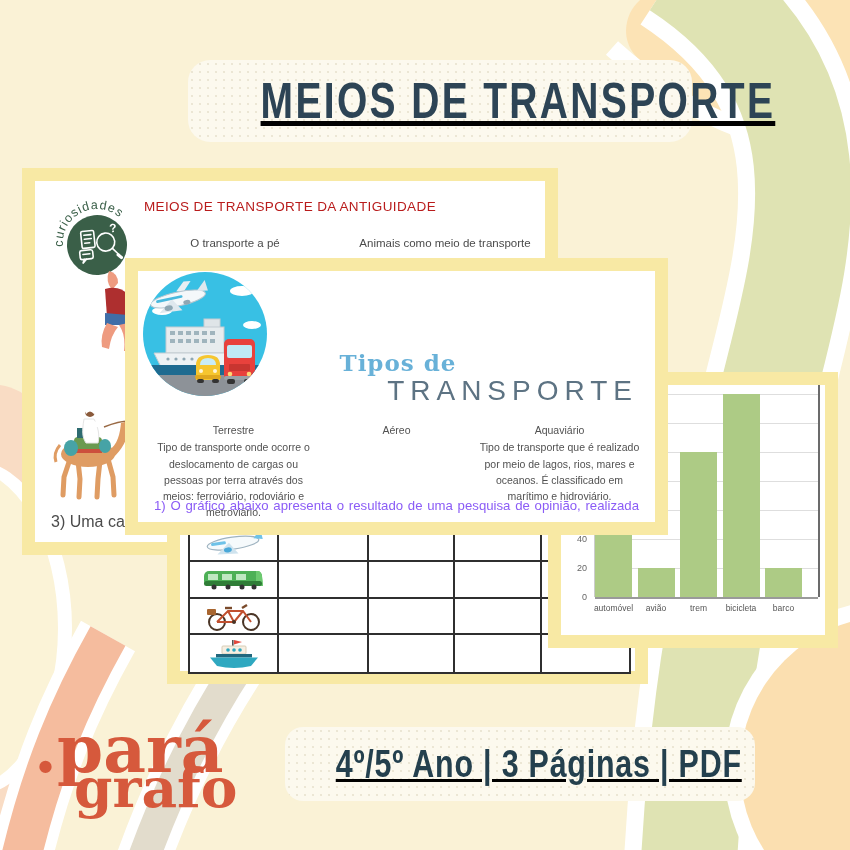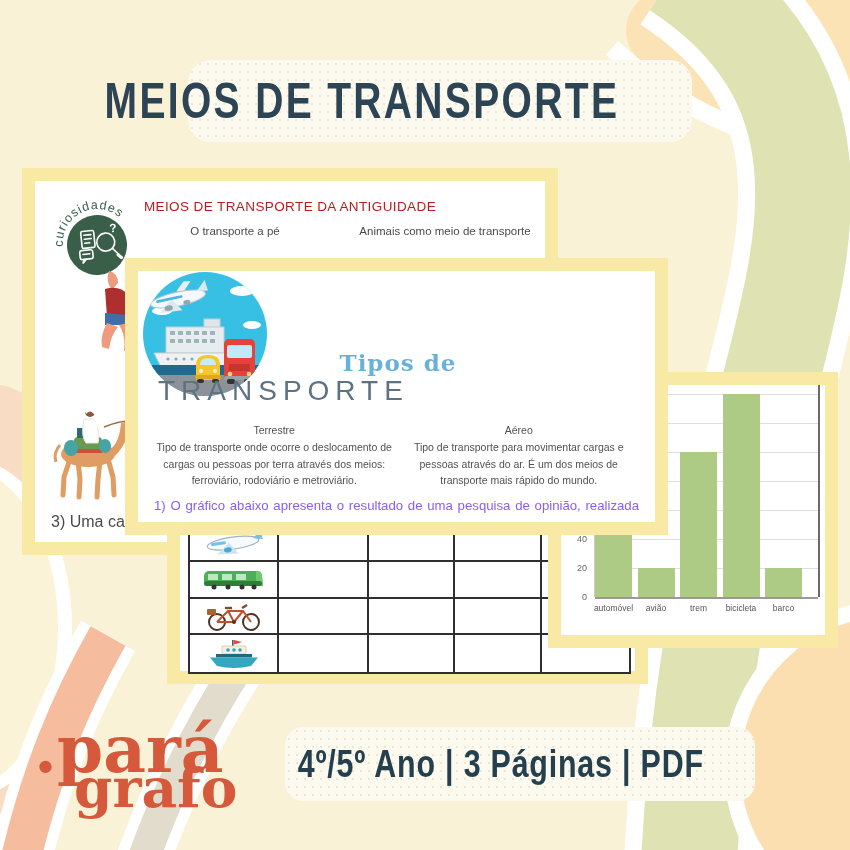--- a/index.html
+++ b/index.html
@@ -5,50 +5,50 @@
   html,body{margin:0;padding:0;}
   body{width:850px;height:850px;position:relative;overflow:hidden;
        font-family:"Liberation Sans",sans-serif;background:#faf2d6;}
   svg{display:block;}
   .abs{position:absolute;}
   
   #bg{position:absolute;left:0;top:0;z-index:0;}
   
   .plate{position:absolute;background:#fcf9ee;border-radius:22px;z-index:5;
          background-image:radial-gradient(circle,rgba(205,195,165,.35) 1px,transparent 1.3px);
-         background-size:8px 8px;display:flex;align-items:center;justify-content:flex-end;}
+         background-size:8px 8px;display:flex;align-items:center;justify-content:flex-start;text-decoration:underline;}
   .condensed{display:inline-block;transform:scaleX(.78);transform-origin:center;
              font-weight:bold;color:#2d4455;white-space:nowrap;}
   #banner{left:188px;top:60px;width:504px;height:82px;}
   #banner .condensed{font-size:50px;letter-spacing:3px;}
   #badge{left:285px;top:727px;width:470px;height:74px;border-radius:18px;}
   #badge .condensed{font-size:38px;letter-spacing:1px;transform:scaleX(.8);color:#24404e;}
   
   #logo{position:absolute;left:30px;top:716px;z-index:5;color:#d6593c;
         font-family:"DejaVu Serif",serif;font-weight:bold;line-height:1;}
   #logo .l1{position:absolute;left:4px;top:0;font-size:66px;}
   #logo .l2{position:absolute;left:44px;top:44px;font-size:55px;}
   
   .page{position:absolute;background:#fff;border:13px solid #f8e9a4;box-sizing:border-box;}
   #page1{left:22px;top:168px;width:536px;height:387px;z-index:1;}
   #page2b{left:167px;top:430px;width:481px;height:254px;z-index:2;}
   #page3{left:548px;top:372px;width:290px;height:276px;z-index:3;}
   #page2{left:125px;top:258px;width:543px;height:277px;z-index:4;}
   
   .p1-title{position:absolute;left:0;right:0;top:18px;text-align:center;
             font-size:13.5px;letter-spacing:.4px;color:#b91c1c;}
-  .p1-sub{position:absolute;top:44px;font-size:11.5px;color:#4b4b4b;text-align:center;}
+  .p1-sub{position:absolute;top:56px;font-size:11.5px;color:#4b4b4b;text-align:center;}
   .p1-q3{position:absolute;left:16px;top:332px;font-size:16px;color:#4b4b4b;}
   
   .p2-subtitle{position:absolute;left:90px;width:290px;top:13px;text-align:center;
                font-size:13.5px;color:#5f5f5f;}
   .p2-tipos{position:absolute;left:20px;width:480px;top:78px;text-align:center;
             font-family:"DejaVu Serif",serif;font-weight:bold;font-size:23px;color:#68b1d8;
             letter-spacing:1px;}
-  .p2-transporte{position:absolute;left:20px;width:480px;top:104px;text-align:left;
+  .p2-transporte{position:absolute;left:20px;width:480px;top:104px;text-align:right;
             font-size:28px;color:#5d7383;letter-spacing:6px;}
   .p2-cols{position:absolute;left:14px;right:14px;top:151px;display:flex;gap:0;}
   .p2-col{flex:1;text-align:center;font-size:10.5px;line-height:1.55;color:#515151;}
   .p2-col .ct{margin-bottom:1px;}
   .p2-q1{position:absolute;left:16px;right:16px;top:227px;font-size:13.2px;color:#8b5cf6;
          text-align:justify;text-align-last:justify;}
   
   #survey-table{position:absolute;left:8px;top:44px;border:2px solid #2f2f2f;
                 display:grid;background:#fff;}
   .scell{border-right:2px solid #2f2f2f;border-bottom:2px solid #2f2f2f;
@@ -338,21 +338,24 @@
   <div class="p2-tipos">Tipos de</div>
   <div class="p2-transporte">TRANSPORTE</div>
 
   <div class="p2-cols">
     <div class="p2-col">
       <div class="ct">Terrestre</div>
       <div>Tipo de transporte onde ocorre o deslocamento de cargas ou pessoas por terra através dos meios: ferroviário, rodoviário e metroviário.</div>
     </div>
     <div class="p2-col">
       <div class="ct">Aéreo</div>
-      <div>Tipo de transporte para movimentar cargas e pessoas através do ar. É um dos meios de transporte mais rápido do mundo.</div>
+    </div>
+    <div class="p2-col">
+      <div class="ct">Aquaviário</div>
+      <div>Tipo de transporte que é realizado por meio de lagos, rios, mares e oceanos. É classificado em marítimo e hidroviário.</div>
     </div>
   </div>
 
   <div class="p2-q1">1) O gráfico abaixo apresenta o resultado de uma pesquisa de opinião, realizada</div>
 </div>
 
 <div id="logo">
   <div class="l1">.pará</div>
   <div class="l2">grafo</div>
 </div>

